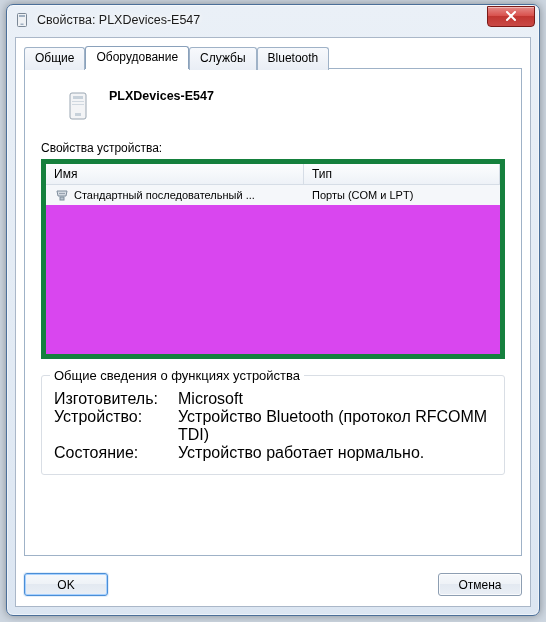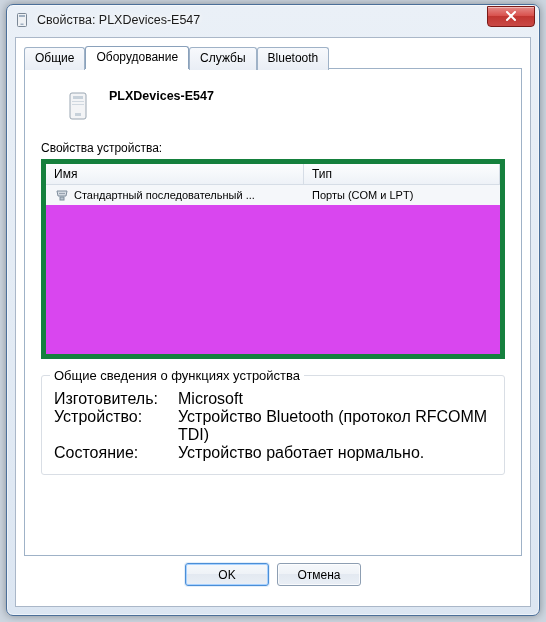--- a/index.html
+++ b/index.html
@@ -148,22 +148,22 @@
     border-color:#4b8ed6;
     box-shadow: inset 0 0 0 1px #a7d1ff, 0 0 0 1px rgba(75,142,214,0.15);
   }
   .btn:disabled {
     color:#9a9a9a;
     border-color:#c4cbd4;
     background:#f4f5f7;
     box-shadow:none;
   }
   .dlg-buttons {
-    position:absolute; left:8px; right:8px; bottom:20px;
-    display:flex; justify-content:center; gap:8px;
+    position:absolute; left:8px; right:8px; bottom:10px;
+    display:flex; justify-content:space-between; gap:8px;
   }
 </style>
 </head>
 <body>
 
 <div class="window">
   <div class="titlebar">
     <span class="sysicon">
       <svg width="16" height="16" viewBox="0 0 16 16">
         <rect x="2.5" y="1.5" width="9" height="13" rx="1" fill="#eef1f4" stroke="#7b8896"></rect>

